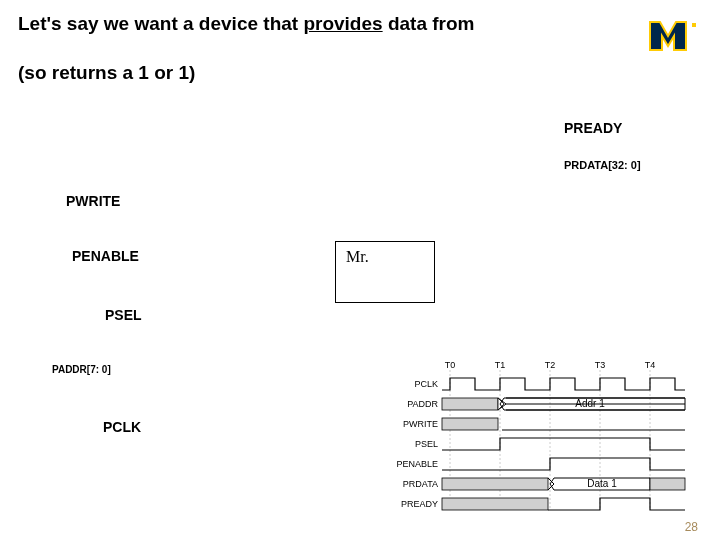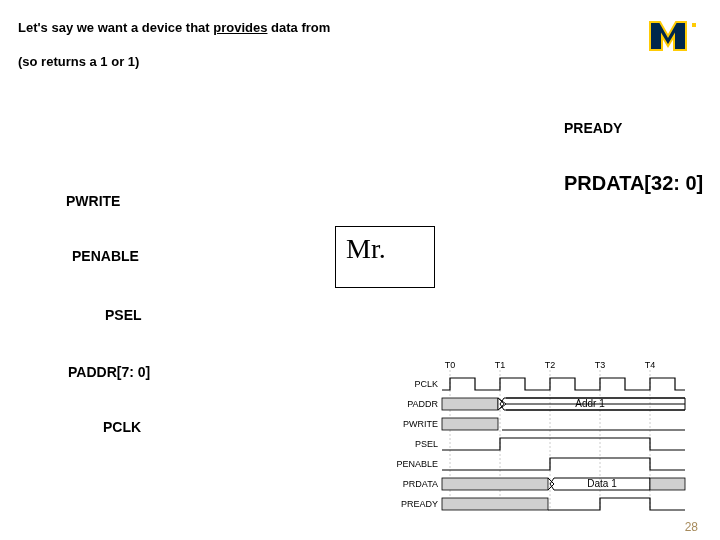--- a/index.html
+++ b/index.html
@@ -1,29 +1,29 @@
 <!DOCTYPE html>
 <html><head>
 <meta charset="utf-8">
 <style>
   * { box-sizing: border-box; margin: 0; padding: 0; }
   html, body { width: 720px; height: 540px; font-family: Arial, Helvetica, sans-serif; background: #fff; color: #000; overflow: hidden; }
   .slide { position: relative; width: 720px; height: 540px; }
-  .title-block { position: absolute; left: 18px; top: 20px; width: 560px; font-weight: 700; font-size: 13px; line-height: 1.3; }
+  .title-block { position: absolute; left: 18px; top: 12px; width: 560px; font-weight: 700; font-size: 19px; line-height: 1.3; }
   .title-block .u { text-decoration: underline; }
   .logo { position: absolute; right: 20px; top: 16px; }
   .sig-label { position: absolute; font-weight: 700; }
   .lbl-pready  { left: 564px; top: 120px; font-size: 14px; }
-  .lbl-prdata  { left: 564px; top: 172px; font-size: 20px; }
+  .lbl-prdata  { left: 564px; top: 159px; font-size: 11px; }
   .lbl-pwrite  { left: 66px;  top: 193px; font-size: 14px; }
   .lbl-penable { left: 72px;  top: 248px; font-size: 14px; }
   .lbl-psel    { left: 105px; top: 307px; font-size: 14px; }
-  .lbl-paddr   { left: 68px;  top: 364px; font-size: 14px; text-align: center; }
+  .lbl-paddr   { left: 52px;  top: 364px; font-size: 10px; text-align: center; }
   .lbl-pclk    { left: 103px; top: 419px; font-size: 14px; }
-  .box-switch { position: absolute; left: 335px; top: 226px; width: 100px; height: 62px; border: 1.5px solid #000; padding: 6px 10px; font-family: "Times New Roman", Times, serif; font-size: 28px; line-height: 1.15; }
+  .box-switch { position: absolute; left: 335px; top: 241px; width: 100px; height: 62px; border: 1.5px solid #000; padding: 6px 10px; font-family: "Times New Roman", Times, serif; font-size: 16px; line-height: 1.15; }
   .timing { position: absolute; left: 380px; top: 360px; width: 320px; height: 160px; }
   .timing text { font-family: Arial, sans-serif; font-size: 10px; fill: #000; }
   .timing .rowlabel { font-size: 9px; text-anchor: end; }
   .timing .tick     { font-size: 9px; text-anchor: middle; }
   .pagenum { position: absolute; right: 22px; bottom: 6px; font-size: 12px; color: #a78b5c; font-weight: 400; }
 </style>
 </head>
 <body>
 
 <div class="slide">

